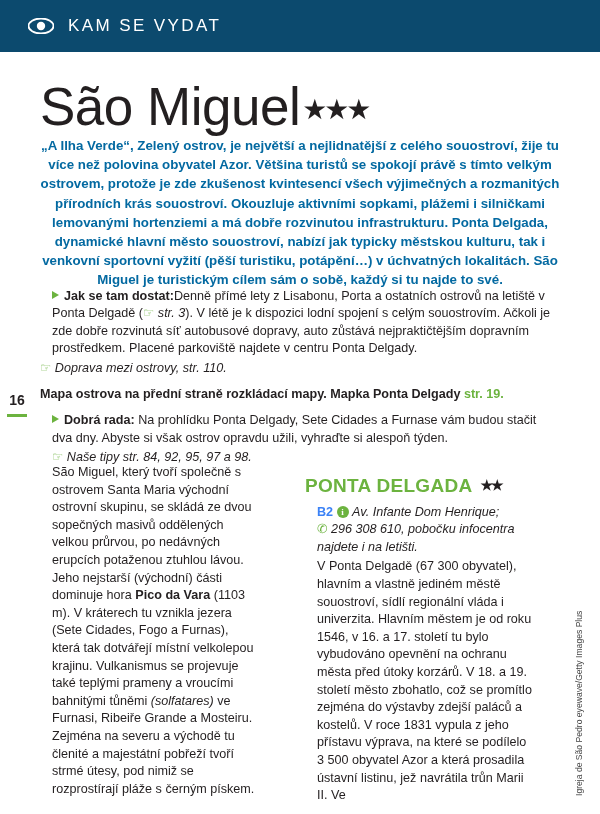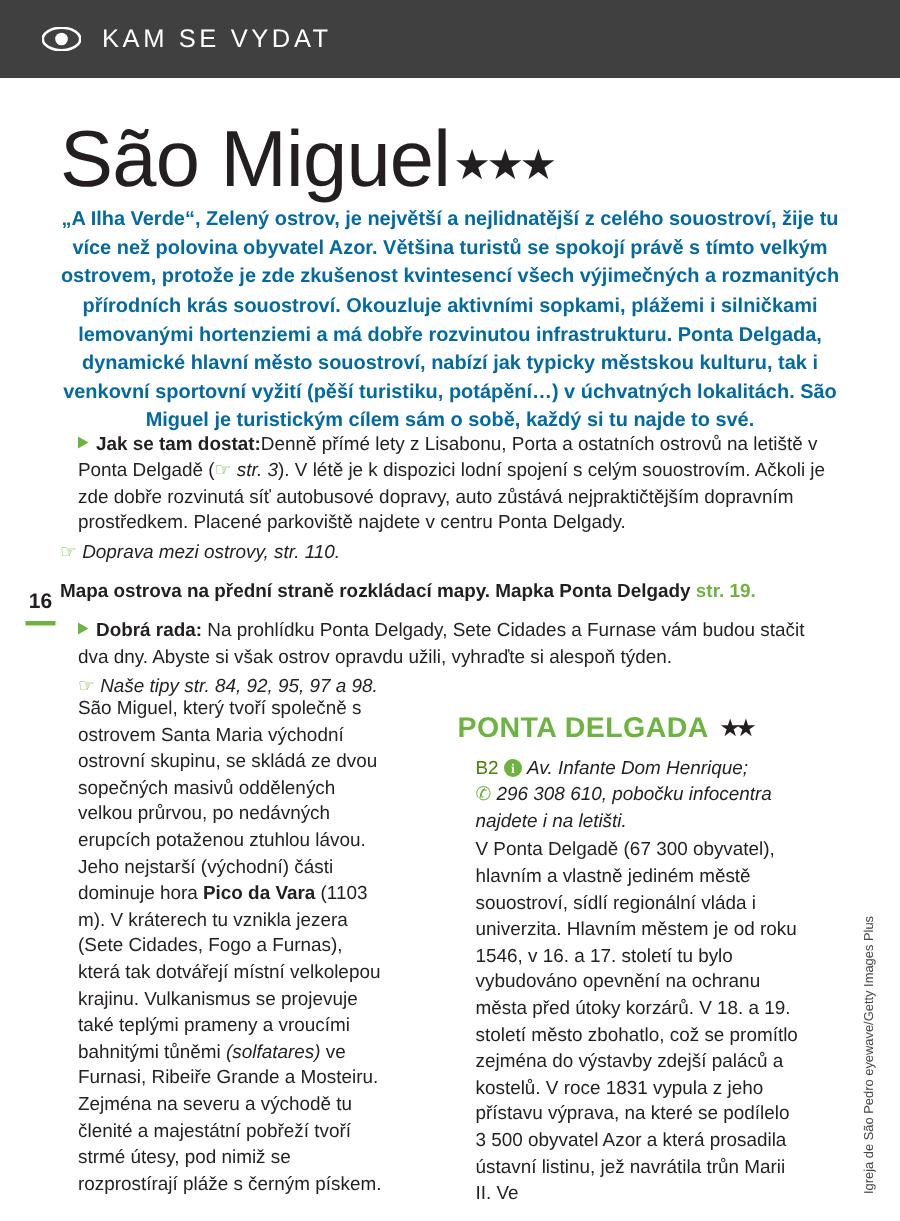--- a/index.html
+++ b/index.html
@@ -13,21 +13,21 @@
     position: relative;
     overflow: hidden;
   }
 
   
   .header-bar {
     position: absolute;
     top: 0; left: 0;
     width: 600px;
     height: 52px;
-    background: #404040;
+    background: #0c4a6e;
     display: flex;
     align-items: center;
     padding-left: 28px;
   }
   .eye-icon {
     width: 26px; height: 26px;
     margin-right: 14px;
     display: flex; align-items: center; justify-content: center;
   }
   .header-title {
@@ -98,21 +98,21 @@
   .b { font-weight: bold; }
   .it { font-style: italic; }
   .green { color: #6cb33f; }
   .green-b { color: #6cb33f; font-weight: bold; }
   .para { margin: 0 0 2px 12px; }
   .para-gap { margin: 0 0 9px 0; }
 
   
   .page-num {
     position: absolute;
-    left: 12px; top: 340px;
+    left: 2px; top: 340px;
     width: 30px;
     text-align: center;
   }
   .page-num .num {
     font-size: 14px;
     font-weight: bold;
     color: #231f20;
     display: block;
   }
   .page-num .rule {
@@ -148,21 +148,21 @@
     align-items: center;
     margin-bottom: 9px;
     margin-top: 13px;
   }
   .section-head .stars-sm {
     font-size: 14px;
     letter-spacing: -2px;
     color: #231f20;
     margin-left: 8px;
   }
-  .b2 { color: #4d7c0f; font-weight: normal; }
+  .b2 { color: #3b82f6; font-weight: bold; }
   .circ-i {
     display: inline-block;
     width: 12px; height: 12px;
     border-radius: 50%;
     background: #6cb33f;
     color: #ffffff;
     font-size: 9px;
     font-weight: bold;
     text-align: center;
     line-height: 12px;

